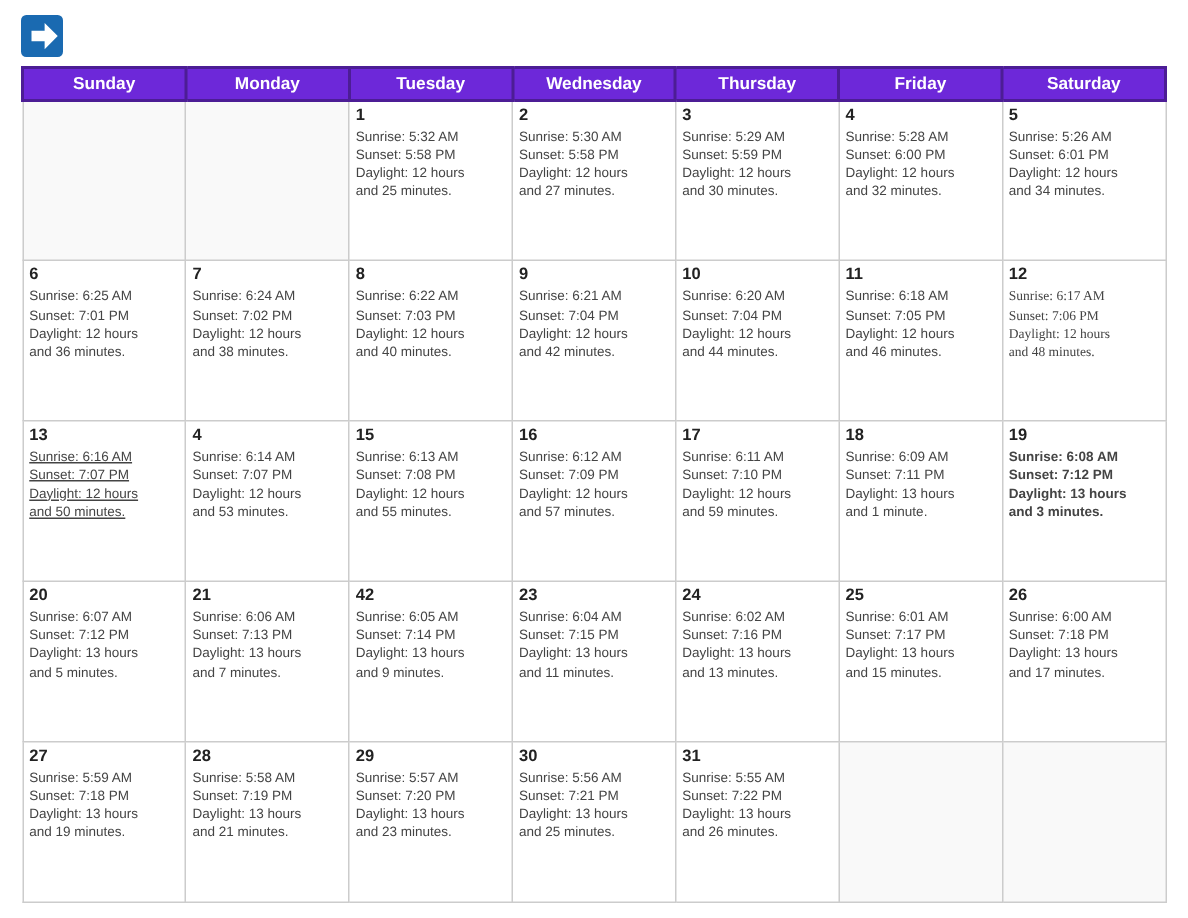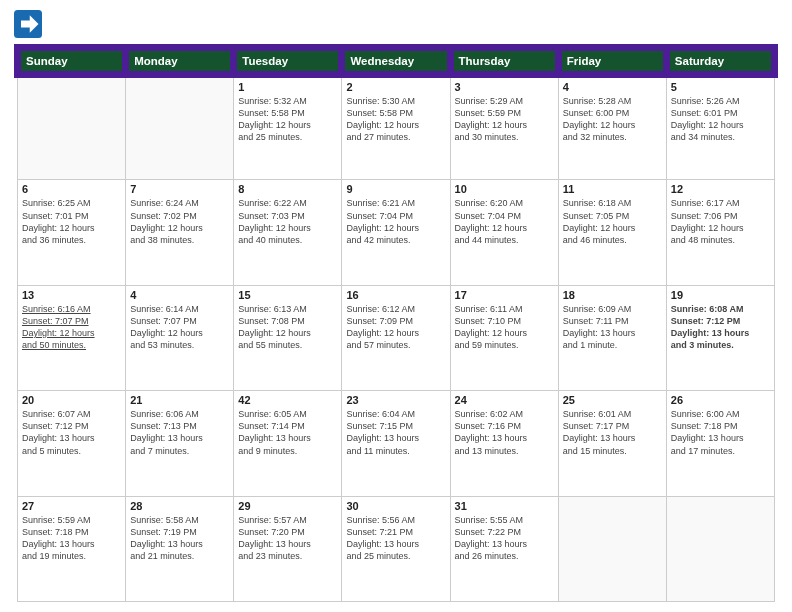--- a/index.html
+++ b/index.html
@@ -55,27 +55,27 @@
       color: #555;
     }
     .calendar {
       flex: 1;
       border: 1px solid #ccc;
       border-collapse: collapse;
       width: 100%;
       table-layout: fixed;
     }
     .calendar th {
-      background: #14532d;
+      background: #6d28d9;
       color: #fff;
       font-size: 11.5px;
       font-weight: bold;
       padding: 4px 5px;
-      border: 7px solid #4c1d95;
-      text-align: left;
+      border: 2px solid #4c1d95;
+      text-align: center;
     }
     .calendar td {
       border: 1px solid #ccc;
       vertical-align: top;
       padding: 3px 4px;
       font-size: 9.5px;
       color: #333;
       height: 88px;
     }
     .calendar td.empty {
@@ -208,21 +208,21 @@
           </td>
           <td>
             <span class="day-num">11</span>
             <div class="day-info" style="white-space: pre-line;">Sunrise: 6:18 AM
 Sunset: 7:05 PM
 Daylight: 12 hours
 and 46 minutes.</div>
           </td>
           <td>
             <span class="day-num">12</span>
-            <div class="day-info" style="white-space: pre-line;">Sunrise: 6:17 AM
+            <div class="day-info" style="white-space: pre-line; font-family: Liberation Serif, serif;">Sunrise: 6:17 AM
 Sunset: 7:06 PM
 Daylight: 12 hours
 and 48 minutes.</div>
           </td>
         </tr>
         <tr class="week-row">
           <td>
             <span class="day-num">13</span>
             <div class="day-info" style="white-space: pre-line; text-decoration: underline;">Sunrise: 6:16 AM
 Sunset: 7:07 PM

